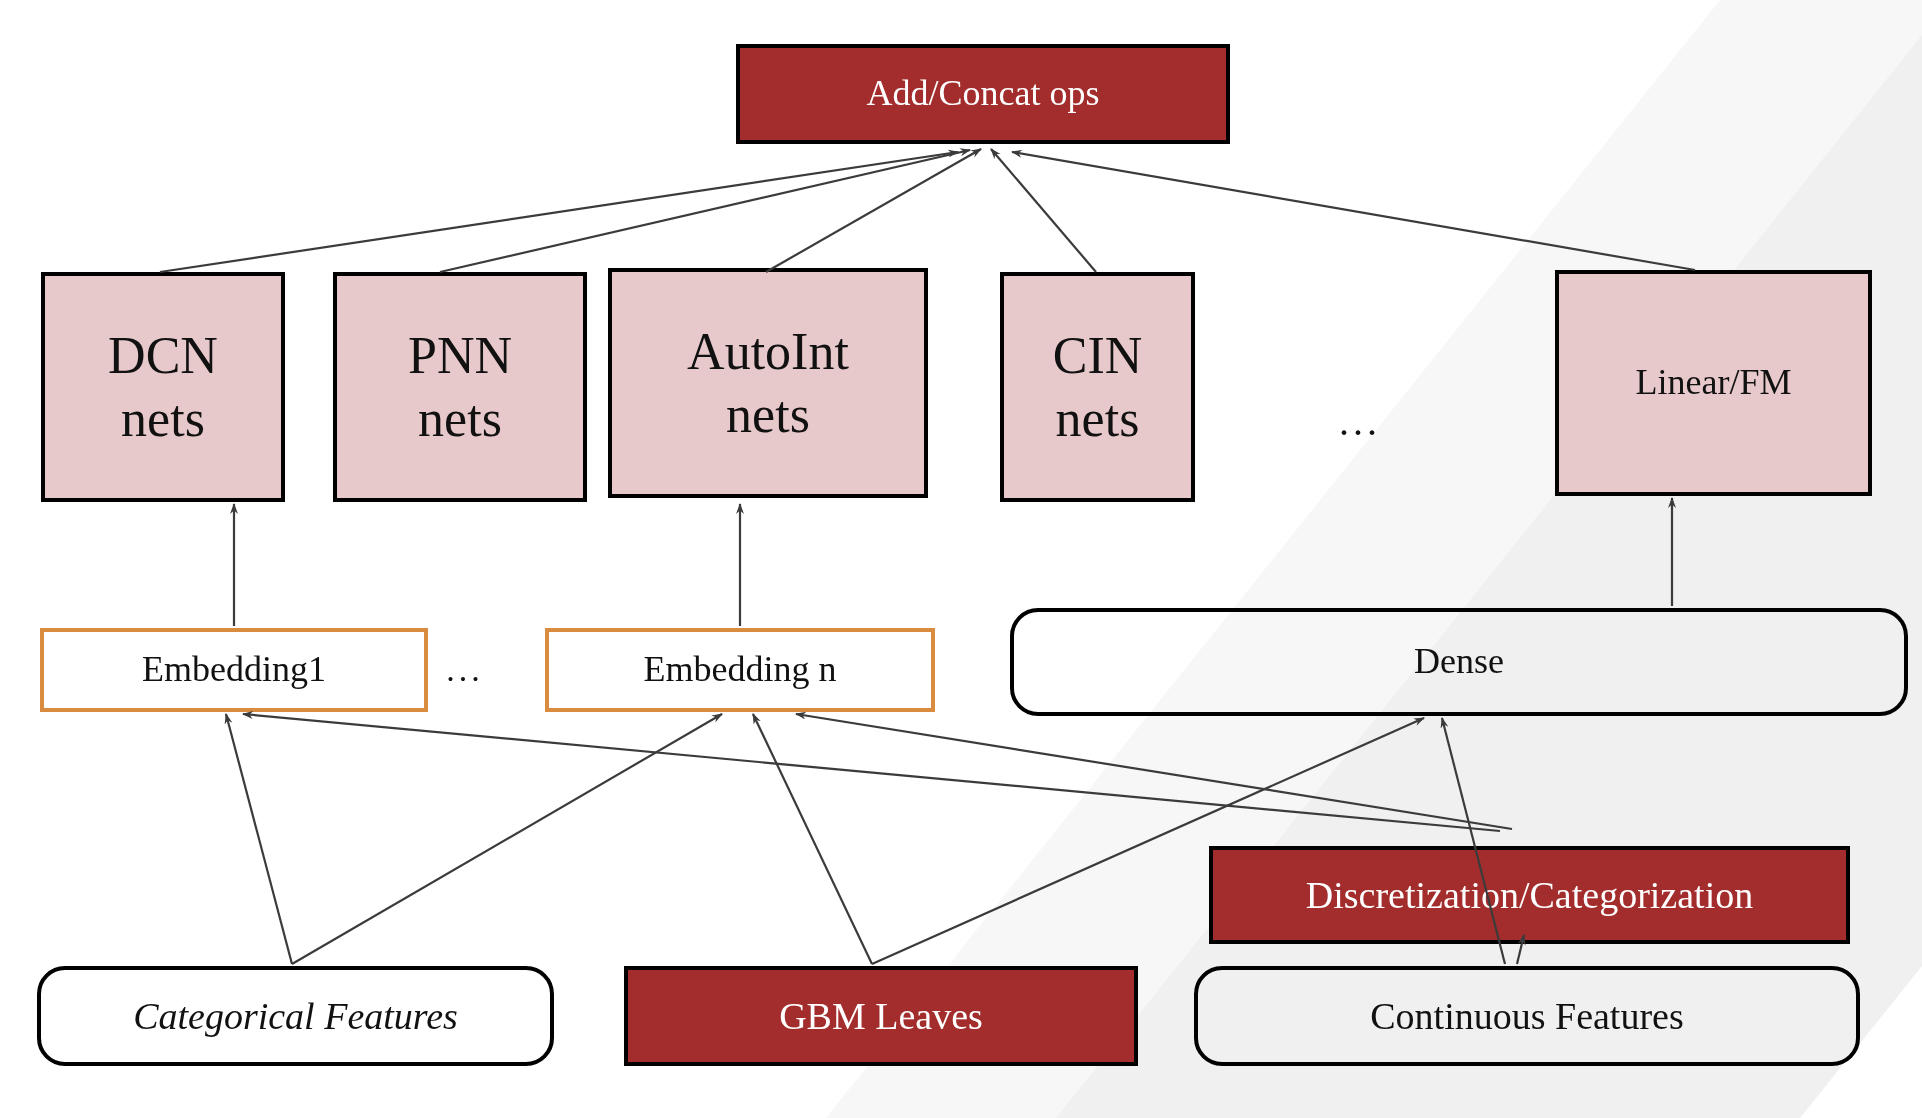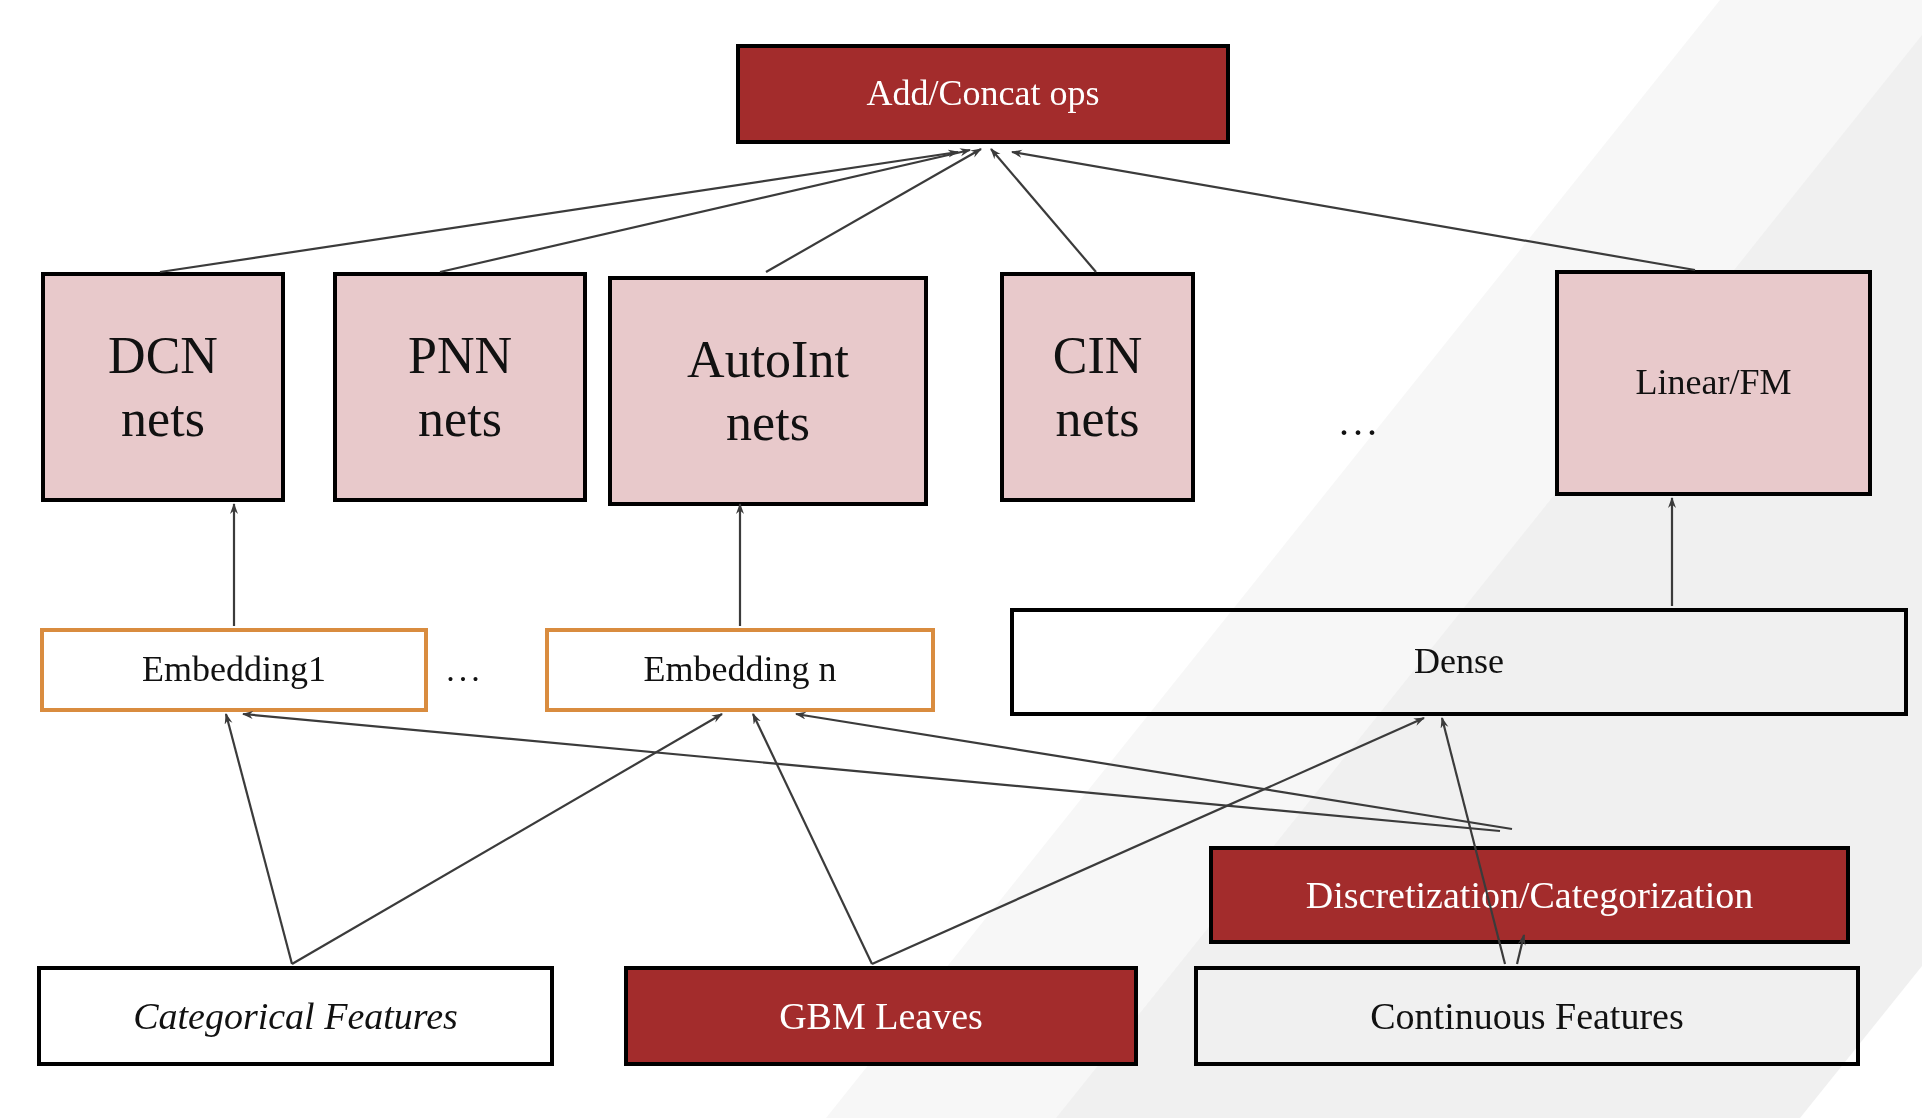--- a/index.html
+++ b/index.html
@@ -22,26 +22,26 @@
     justify-content:center;
     text-align:center;
     z-index:2;
     border:4px solid #000;
     color:#111;
     line-height:1.22;
   }
   .node.red{background:#A32C2C;color:#ffffff;}
   .node.pink{background:#E8C9CB;}
   .node.orange{border-color:#D98C3F;background:transparent;}
-  .node.hollow{background:transparent;}
+  .node.hollow{background:transparent;border-radius:28px;}
 
   .add-concat{left:736px;top:44px;width:494px;height:100px;font-size:36px;}
   .dcn{left:41px;top:272px;width:244px;height:230px;font-size:52px;}
   .pnn{left:333px;top:272px;width:254px;height:230px;font-size:52px;}
-  .autoint{left:608px;top:276px;width:320px;height:230px;font-size:52px;}
+  .autoint{left:608px;top:268px;width:320px;height:230px;font-size:52px;}
   .cin{left:1000px;top:272px;width:195px;height:230px;font-size:52px;}
   .linear-fm{left:1547px;top:270px;width:317px;height:226px;font-size:36px;margin-left:8px;}
   .embedding1{left:40px;top:628px;width:388px;height:84px;font-size:36px;}
   .embedding-n{left:545px;top:628px;width:390px;height:84px;font-size:36px;}
   .dense{left:1010px;top:608px;width:898px;height:108px;font-size:36px;}
   .discretization{left:1209px;top:833px;width:641px;height:98px;font-size:38px;margin-top:13px;}
   .categorical{left:37px;top:966px;width:517px;height:100px;font-size:38px;font-style:italic;}
   .gbm{left:624px;top:966px;width:514px;height:100px;font-size:38px;}
   .continuous{left:1194px;top:966px;width:666px;height:100px;font-size:38px;}
 

